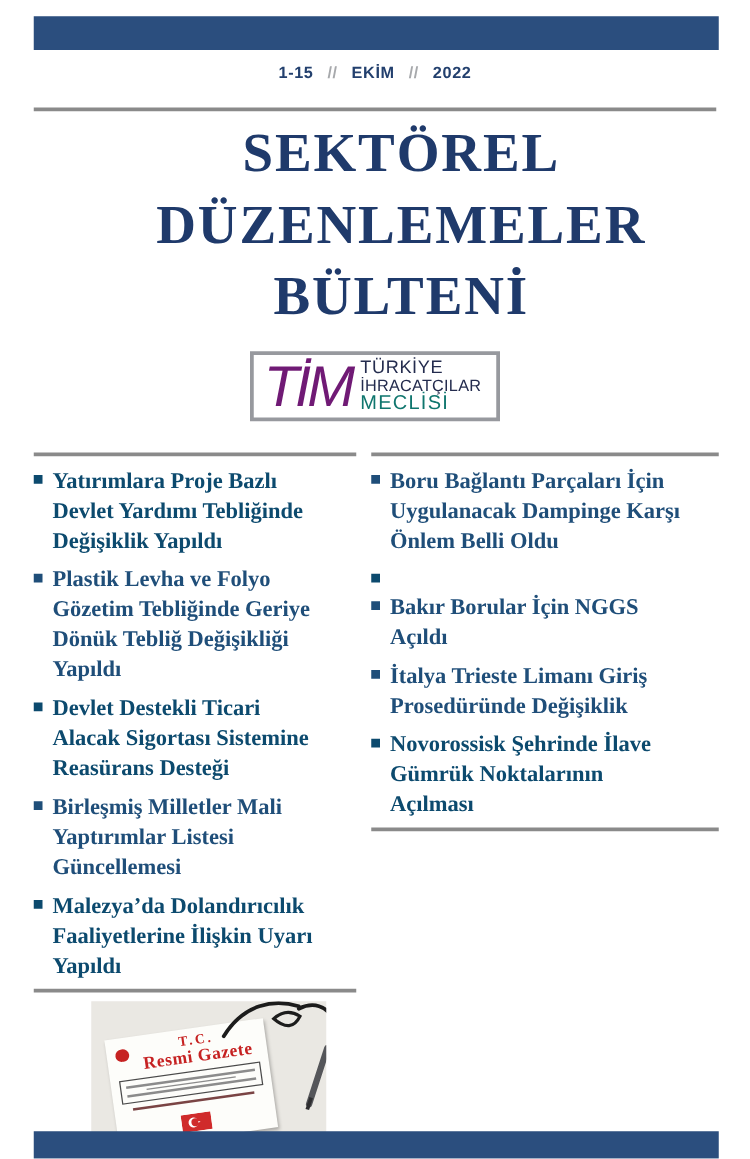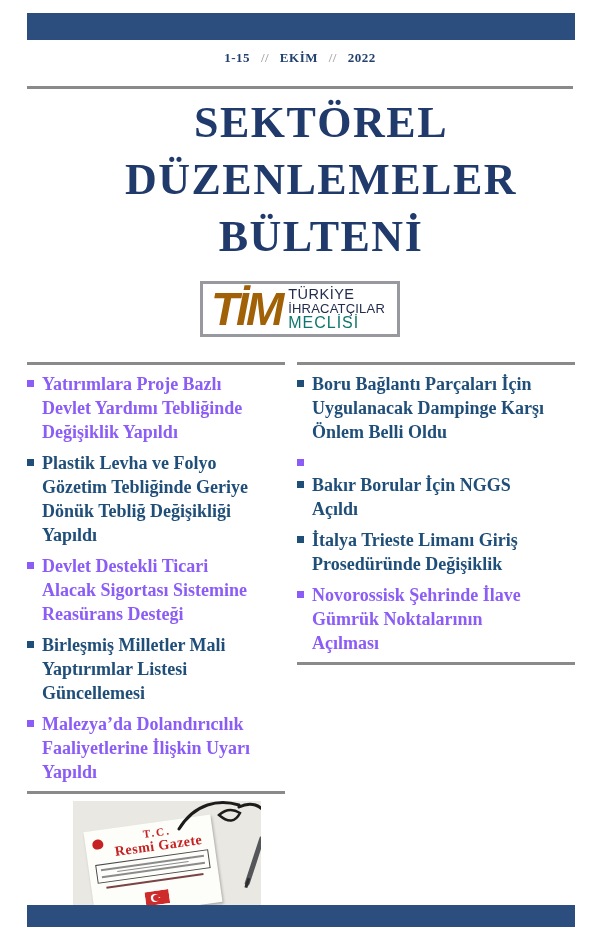--- a/index.html
+++ b/index.html
@@ -2,41 +2,41 @@
 <html><head>
 <meta charset="utf-8">
 <style>
   html,body{margin:0;padding:0;background:#ffffff;}
   .page{position:relative;width:600px;height:927px;background:#ffffff;overflow:hidden;
         font-family:"Liberation Serif", serif;}
   .accent-bar{position:absolute;left:27px;width:548px;background:#2B4E7E;}
   .bar-top{top:13px;height:27px;}
   .bar-bottom{top:905px;height:22px;}
   .date-line{position:absolute;top:50px;left:0;width:100%;text-align:center;
-        font-family:Liberation Serif, serif;font-weight:bold;font-size:13px;
+        font-family:Liberation Sans, sans-serif;font-weight:bold;font-size:13px;
         color:#23406E;letter-spacing:.5px;}
   .date-line .sep{color:#A7A9AC;margin:0 7px;font-weight:bold;}
   .rule-full{position:absolute;top:86px;left:27px;width:546px;height:3px;background:#8A8A8A;}
   .title{position:absolute;top:94px;left:0;width:100%;text-align:center;
         color:#1F3A6B;font-weight:bold;font-size:44px;line-height:57px;letter-spacing:1.5px;margin-left:21px;}
   .logo-box{position:absolute;top:281px;left:50%;transform:translateX(-50%);
         background:#fff;border:3px solid #97999E;display:flex;align-items:center;
         padding:2px 12px 2px 8px;gap:7px;}
-  .logo-tim{font-family:"Liberation Sans", sans-serif;font-style:italic;font-weight:bold;
-        font-size:46px;line-height:46px;color:#a16207;letter-spacing:-3px;}
+  .logo-tim{font-family:"Liberation Sans", sans-serif;font-style:italic;font-weight:normal;
+        font-size:46px;line-height:46px;color:#701a75;letter-spacing:-3px;}
   .logo-text{display:flex;flex-direction:column;justify-content:center;
         font-family:"Liberation Sans", sans-serif;font-weight:normal;color:#242C4E;line-height:1.02;}
   .logo-text .l1{font-size:14.5px;letter-spacing:.5px;}
   .logo-text .l2{font-size:13px;letter-spacing:.2px;}
   .logo-text .l3{font-size:16px;color:#0f766e;letter-spacing:1px;}
   .col{position:absolute;top:362px;border-top:3px solid #8A8A8A;padding-top:7px;box-sizing:border-box;}
   .col-left{left:27px;width:258px;}
   .col-right{left:297px;width:278px;}
   .item{display:flex;gap:8px;margin-bottom:7px;font-weight:bold;font-size:18px;line-height:24px;}
-  .item[data-tone="dark"]{color:#8b5cf6;}
+  .item[data-tone="dark"]{color:#0c4a6e;}
   .item[data-tone="blue"]{color:#1F4E79;}
   .marker{flex:none;width:7px;height:7px;background:currentColor;margin-top:8px;}
   .item-text{white-space:pre-line;}
   .rule-col{height:3px;background:#8A8A8A;margin-top:4px;}
   
   .photo{position:relative;margin:7px 0 0 46px;width:188px;height:118px;
         background:#EAE8E3;overflow:hidden;}
   .paper{position:absolute;left:16px;top:22px;width:128px;height:88px;background:#FDFDFa;
         transform:rotate(-8deg);box-shadow:1px 2px 3px rgba(0,0,0,.28);padding:5px 7px;box-sizing:border-box;}
   .mast{display:flex;align-items:flex-start;gap:6px;}

